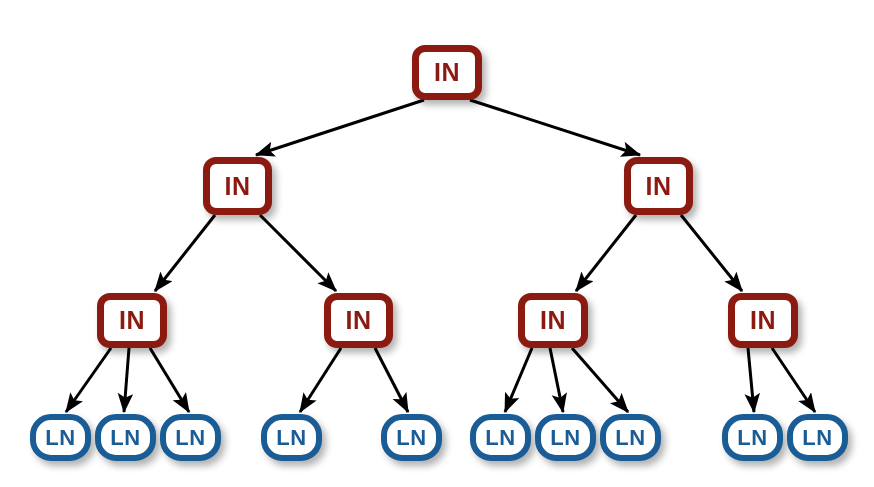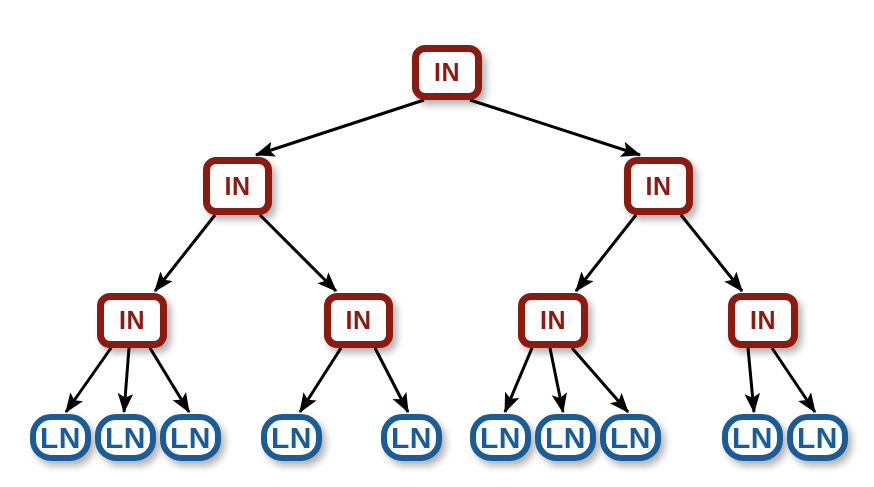--- a/index.html
+++ b/index.html
@@ -43,21 +43,21 @@
     border-radius: 13px;
     font-size: 25px;
     font-weight: bold;
     box-shadow: 4px 5px 7px rgba(0,0,0,0.30);
   }
   .node-ln {
     border-color: #1A5C96;
     color: #1A5C96;
     border-width: 6px;
     border-radius: 21px;
-    font-size: 30px;
+    font-size: 22px;
     font-weight: bold;
     box-shadow: 4px 5px 7px rgba(0,0,0,0.30);
   }
   .node-label {
     line-height: 1;
     display: block;
   }
 </style>
 </head>
 <body>

